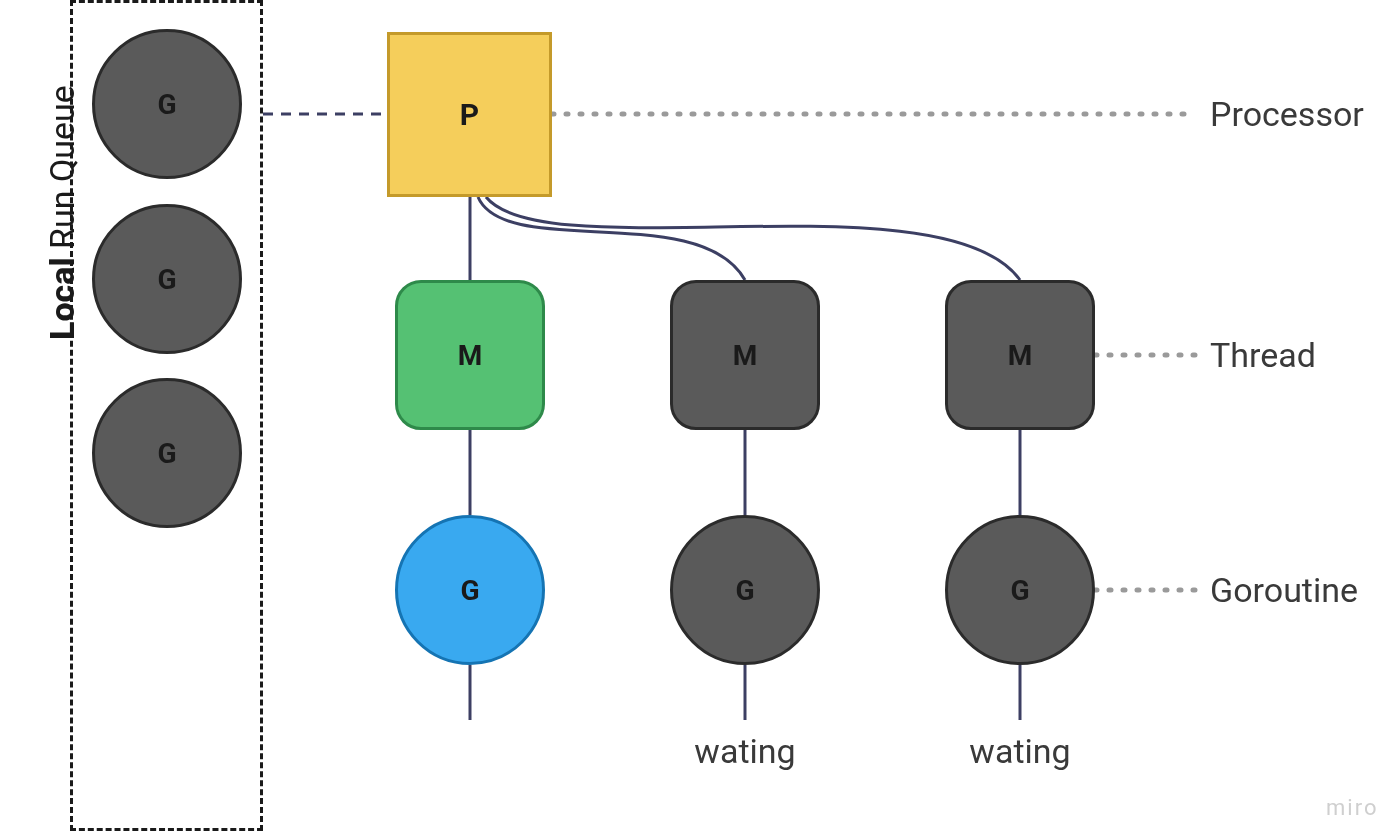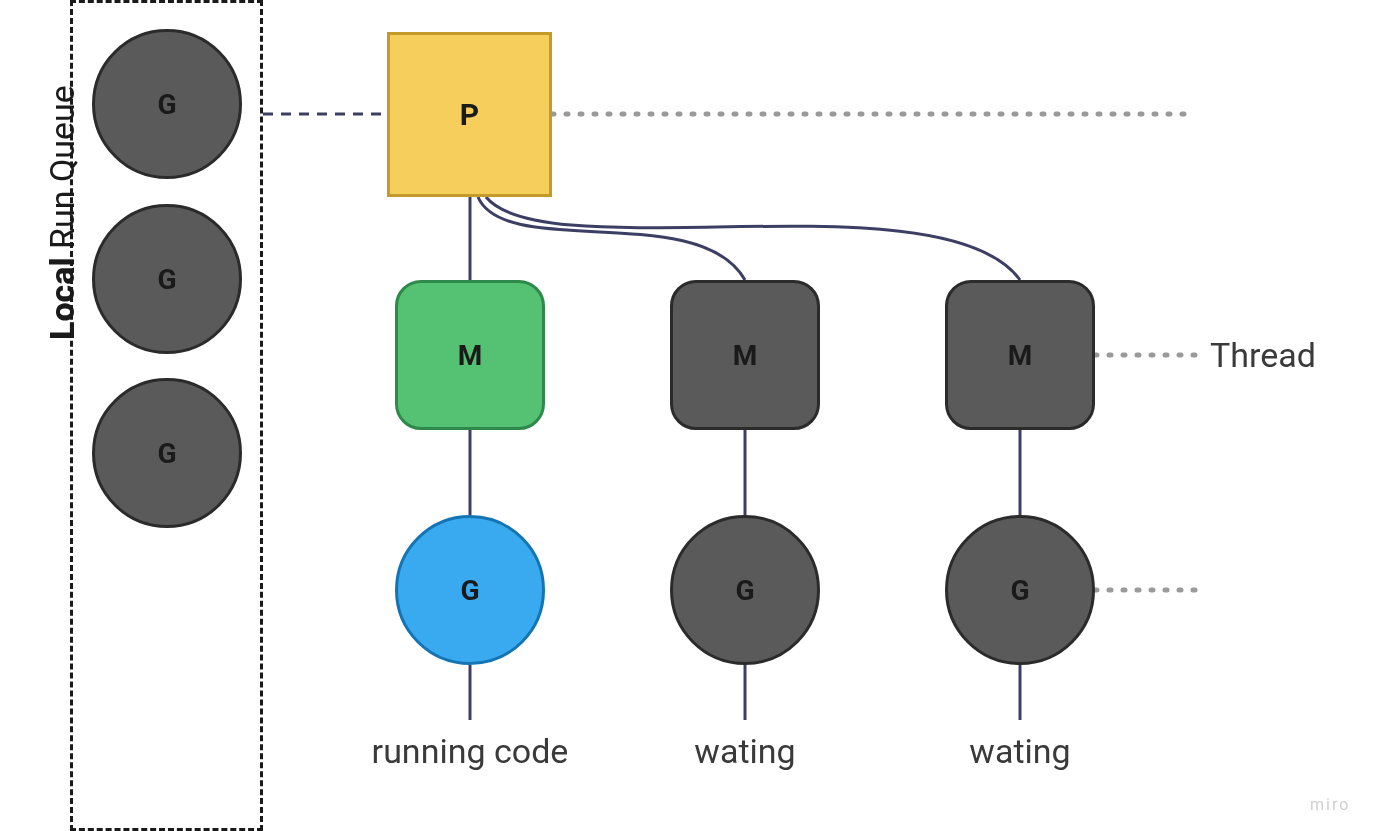--- a/index.html
+++ b/index.html
@@ -60,24 +60,25 @@
     position: absolute;
     font-size: 34px;
     color: #3a3a3a;
     text-align: center;
     line-height: 1.25;
     width: 220px;
   }
 
   .watermark {
     position: absolute;
-    font-size: 16px;
+    font-size: 22px;
     color: #cfcfcf;
     letter-spacing: 2px;
     font-weight: 400;
+    margin-left: 16px;
   }
 
   svg.wires {
     position: absolute;
     left: 0; top: 0;
     width: 1400px;
     height: 831px;
     pointer-events: none;
   }
 </style>
@@ -127,20 +128,21 @@
   <div class="node circle" style="left:92px; top:204px; width:150px; height:150px; background:#5a5a5a; border:3px solid #2b2b2b; font-size:28px;">
     <span>G</span>
   </div>
   <div class="node circle" style="left:92px; top:378px; width:150px; height:150px; background:#5a5a5a; border:3px solid #2b2b2b; font-size:28px;">
     <span>G</span>
   </div>
 
   <div class="node square" style="left:387px; top:32px; width:165px; height:165px; background:#f5ce5b; border:3px solid #c49a2a; font-size:30px;">
     <span>P</span>
   </div>
+  <div class="side-label" style="left:1210px; top:94px;">Processor</div>
 
   <div class="node rsquare" style="left:395px; top:280px; width:150px; height:150px; background:#55c173; border:3px solid #2e8a4a; font-size:28px;">
     <span>M</span>
   </div>
   <div class="node rsquare" style="left:670px; top:280px; width:150px; height:150px; background:#5a5a5a; border:3px solid #2b2b2b; font-size:28px;">
     <span>M</span>
   </div>
   <div class="node rsquare" style="left:945px; top:280px; width:150px; height:150px; background:#5a5a5a; border:3px solid #2b2b2b; font-size:28px;">
     <span>M</span>
   </div>
@@ -148,20 +150,20 @@
 
   <div class="node circle" style="left:395px; top:515px; width:150px; height:150px; background:#39a9f0; border:3px solid #1574b3; font-size:28px;">
     <span>G</span>
   </div>
   <div class="node circle" style="left:670px; top:515px; width:150px; height:150px; background:#5a5a5a; border:3px solid #2b2b2b; font-size:28px;">
     <span>G</span>
   </div>
   <div class="node circle" style="left:945px; top:515px; width:150px; height:150px; background:#5a5a5a; border:3px solid #2b2b2b; font-size:28px;">
     <span>G</span>
   </div>
+  <div class="side-label" style="left:1210px; top:570px;">Goroutine</div>
 
-  <div class="status-label" style="left:360px; top:730px;">running code</div>
   <div class="status-label" style="left:635px; top:730px;">wating</div>
   <div class="status-label" style="left:910px; top:730px;">wating</div>
 
   <div class="watermark" style="left:1310px; top:795px;">miro</div>
 
 </div>
 
 </body></html>

